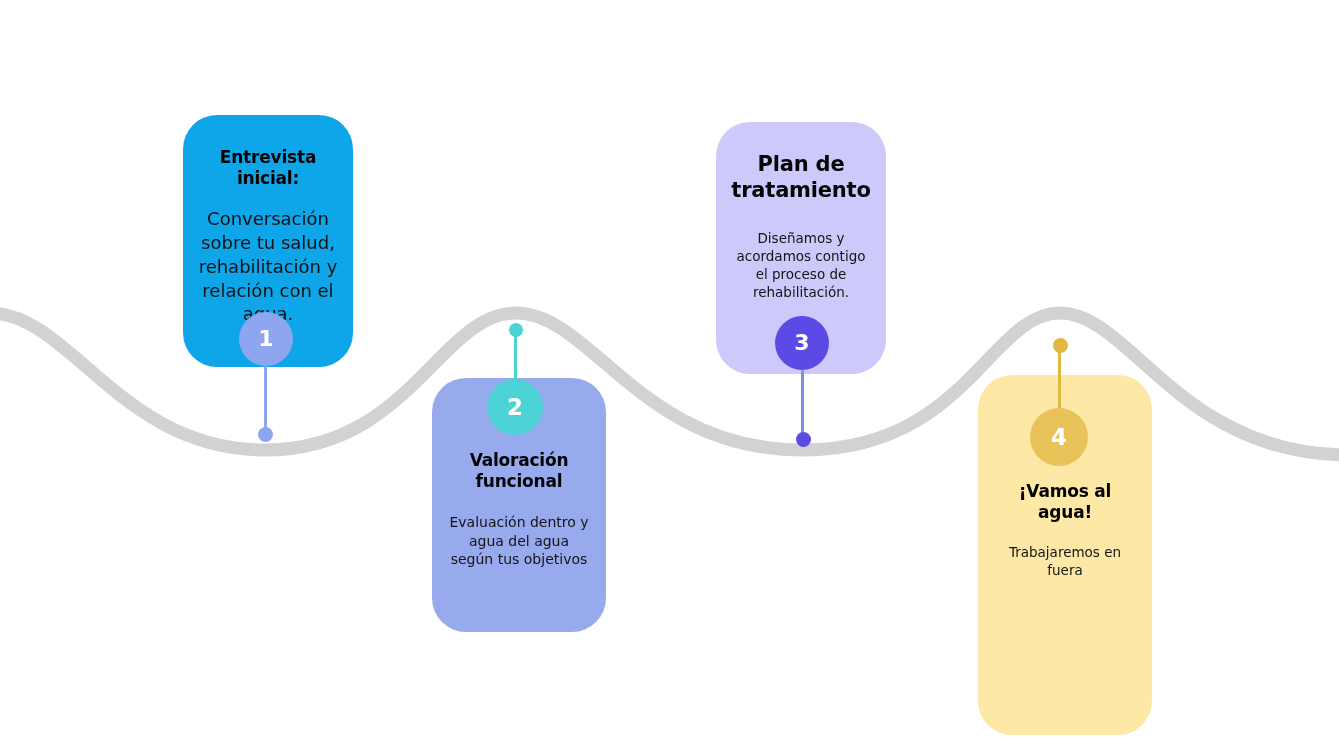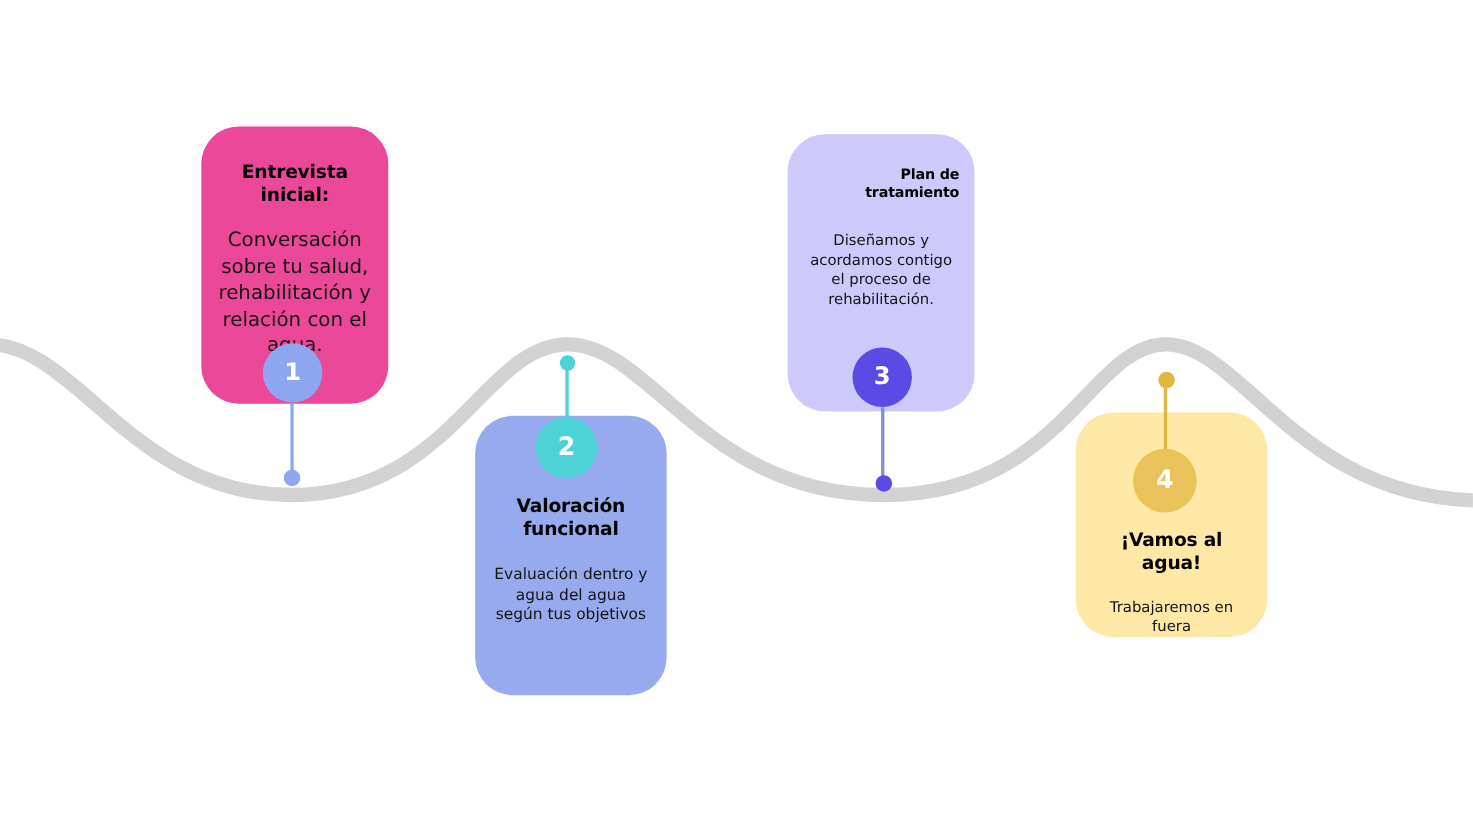--- a/index.html
+++ b/index.html
@@ -75,21 +75,21 @@
   }
   .dot {
     position: absolute;
     border-radius: 50%;
   }
 
   
   #card-1 {
     left: 183px; top: 115px;
     width: 170px; height: 252px;
-    background: #ec4899;
+    background: #0ea5e9;
     padding: 32px 14px 0 14px;
   }
   #card-1 .card-title { font-size: 17px; }
   #card-1 .card-body  { font-size: 18px; margin-top: 19px; }
   #badge-1 {
     left: 239px; top: 312px;
     width: 54px; height: 54px;
     background: #8da6ef;
     font-size: 22px;
   }
@@ -114,35 +114,35 @@
   #stem-2 { left: 514px; top: 331px; height: 52px; background: #4dd2d6; }
   #dot-2  { left: 509px; top: 323px; width: 14px; height: 14px; background: #4dd2d6; }
 
   
   #card-3 {
     left: 716px; top: 122px;
     width: 170px; height: 252px;
     background: #cdc9fb;
     padding: 30px 14px 0 14px;
   }
-  #card-3 .card-title { font-size: 13px; text-align: right; }
+  #card-3 .card-title { font-size: 21px; }
   #card-3 .card-body  { font-size: 13.5px; margin-top: 27px; }
   #badge-3 {
     left: 775px; top: 316px;
     width: 54px; height: 54px;
     background: #5b4ae6;
     font-size: 22px;
   }
   #stem-3 { left: 801px; top: 370px; height: 65px; background: #7d8ee0; }
   #dot-3  { left: 796px; top: 432px; width: 15px; height: 15px; background: #5b4ae6; }
 
   
   #card-4 {
     left: 978px; top: 375px;
-    width: 174px; height: 204px;
+    width: 174px; height: 360px;
     background: #fde8a6;
     padding: 106px 16px 0 16px;
   }
   #card-4 .card-title { font-size: 17px; }
   #card-4 .card-body  { font-size: 13.5px; margin-top: 22px; }
   #badge-4 {
     left: 1030px; top: 408px;
     width: 58px; height: 58px;
     background: #e9c35a;
     font-size: 23px;

